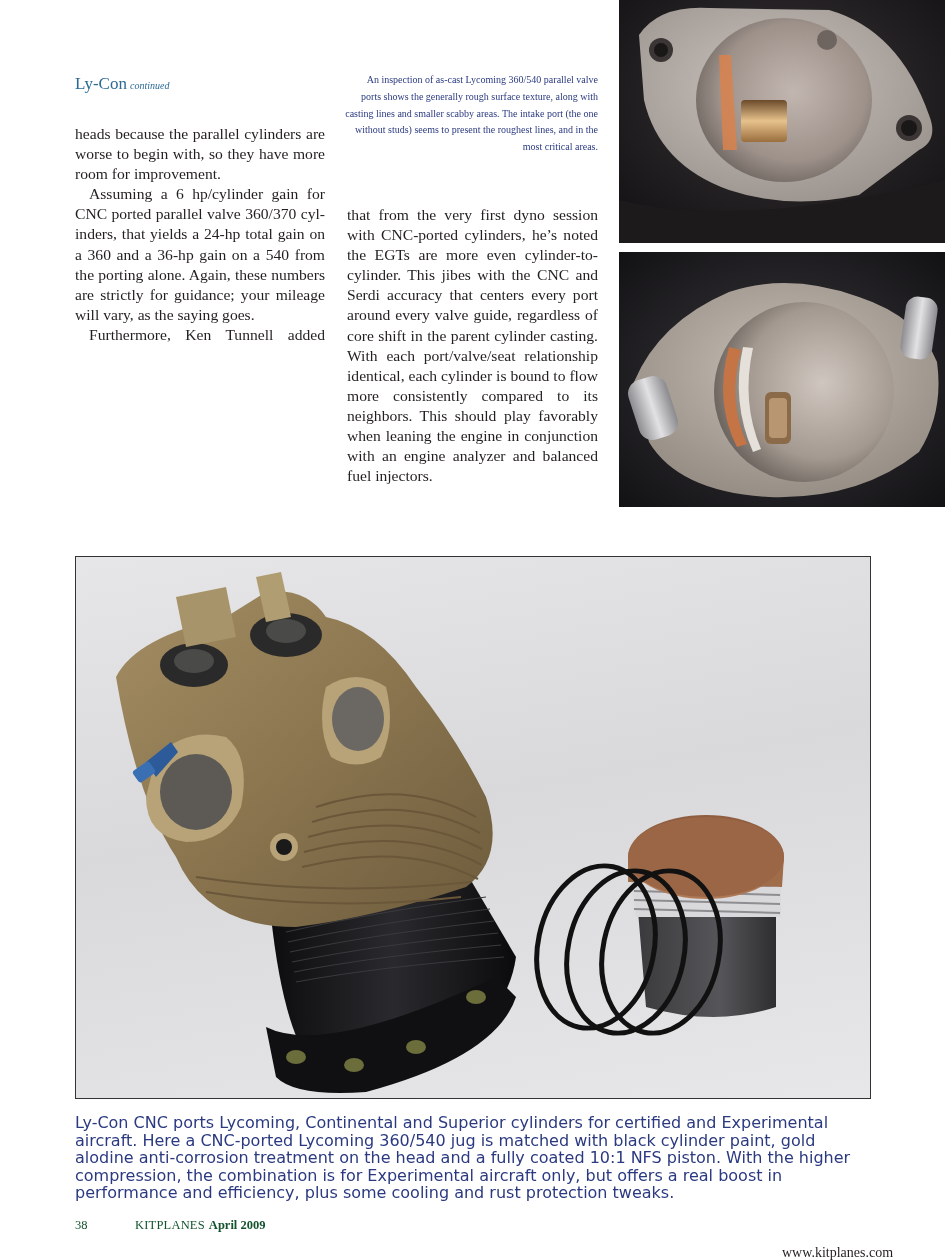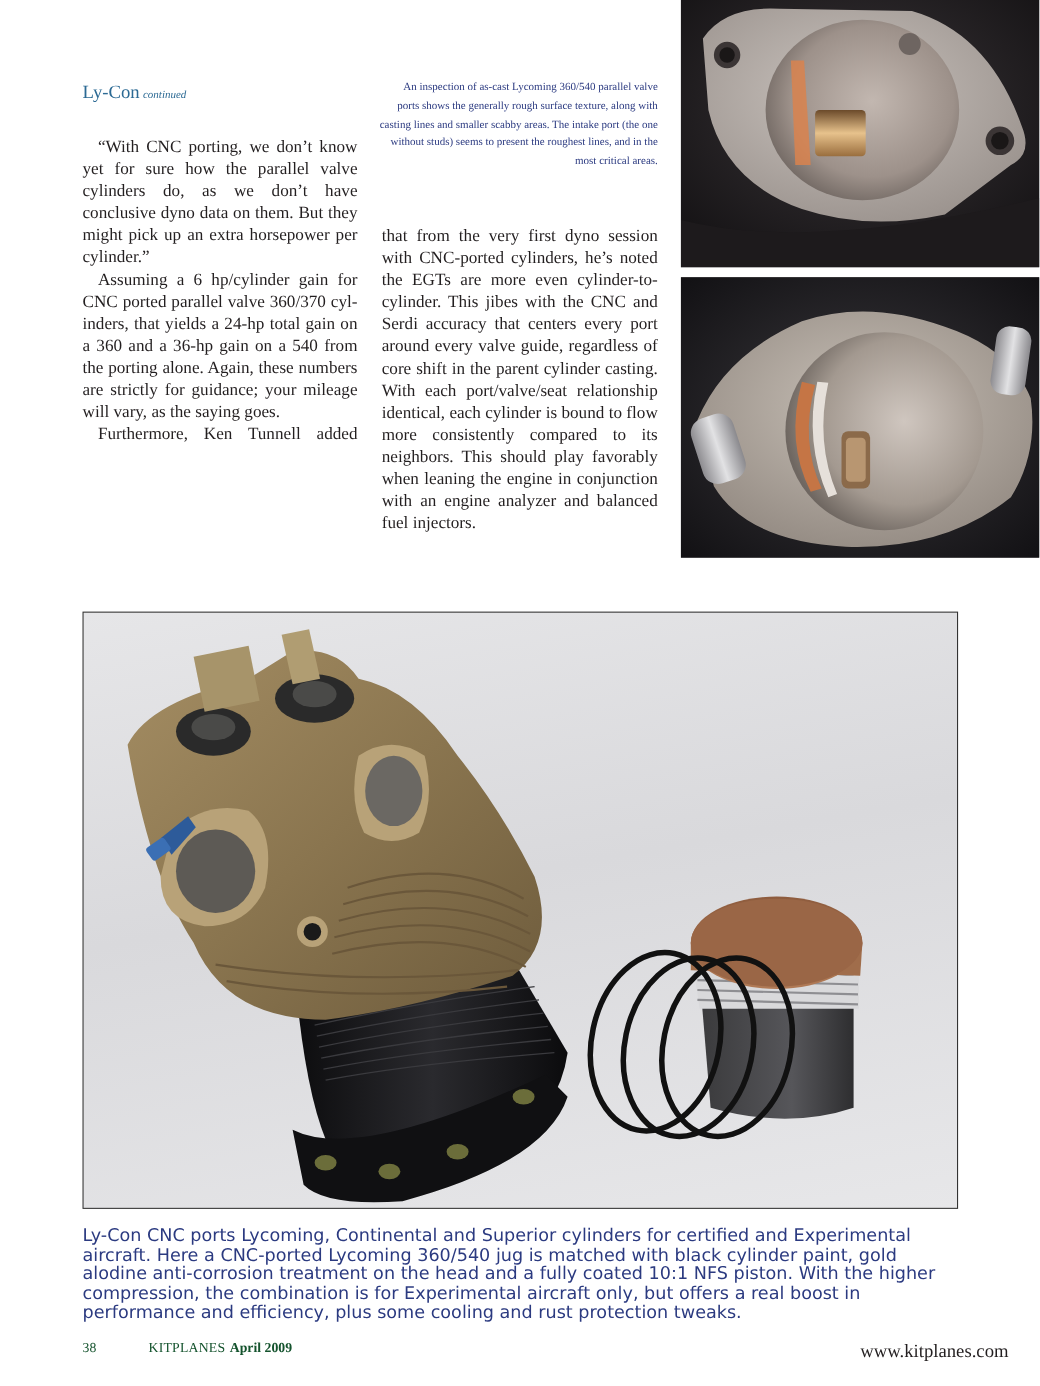--- a/index.html
+++ b/index.html
@@ -23,35 +23,35 @@
   .photo-mid { left: 619px; top: 252px; width: 326px; height: 255px; background: #1e1d20; }
   .photo-main { left: 75px; top: 556px; width: 796px; height: 543px; border: 1.5px solid #333; background: linear-gradient(170deg, #e6e6e8 0%, #d9d9dc 45%, #e7e7e9 100%); }
 
   .caption-main { position: absolute; left: 75px; top: 1114px; width: 800px;
     font-family: "DejaVu Sans", "Liberation Sans", sans-serif; font-size: 16px; line-height: 17.5px; color: #2b3a80; }
 
   .footer-left { position: absolute; left: 75px; top: 1218px; font-size: 12.5px; color: #14532d; }
   .footer-left .pg { display: inline-block; width: 60px; }
   .footer-left .mag { letter-spacing: 0.2px; }
   .footer-left .date { font-weight: bold; margin-left: 4px; }
-  .footer-right { position: absolute; left: 782px; top: 1219px; font-size: 17px; color: #231f20; }
+  .footer-right { position: absolute; left: 782px; top: 1245px; font-size: 14px; color: #231f20; }
 
   svg { display: block; }
 </style>
 </head>
 <body>
 
 <div class="section-head">
   <span>Ly-Con</span><span class="cont">continued</span>
 </div>
 
 <div class="caption-top">An inspection of as-cast Lycoming 360/540 parallel valve ports shows the generally rough surface texture, along with casting lines and smaller scabby areas. The intake port (the one without studs) seems to present the roughest lines, and in the most critical areas.</div>
 
 <div class="body-col col1">
-  <p>“With CNC porting, we don’t know yet for sure how the parallel valve cylin­ders do, as we don’t have conclusive dyno data on them. But they might pick up an extra horsepower per cylinder.”</p>
+  <p class="noindent">heads because the parallel cylinders are worse to begin with, so they have more room for improvement.</p>
   <p>Assuming a 6 hp/cylinder gain for CNC ported parallel valve 360/370 cyl­inders, that yields a 24-hp total gain on a 360 and a 36-hp gain on a 540 from the porting alone. Again, these numbers are strictly for guidance; your mileage will vary, as the saying goes.</p>
   <p style="text-align-last: justify;">Furthermore, Ken Tunnell added</p>
 </div>
 
 <div class="body-col col2">
   <p class="noindent">that from the very first dyno session with CNC-ported cylinders, he’s noted the EGTs are more even cylinder-to-cylinder. This jibes with the CNC and Serdi accuracy that centers every port around every valve guide, regardless of core shift in the parent cylinder cast­ing. With each port/valve/seat relation­ship identical, each cylinder is bound to flow more consistently compared to its neighbors. This should play favorably when leaning the engine in conjunction with an engine analyzer and balanced fuel injectors.</p>
 </div>
 
 <div class="photo photo-top">
   <svg width="326" height="243" viewBox="0 0 326 243">

